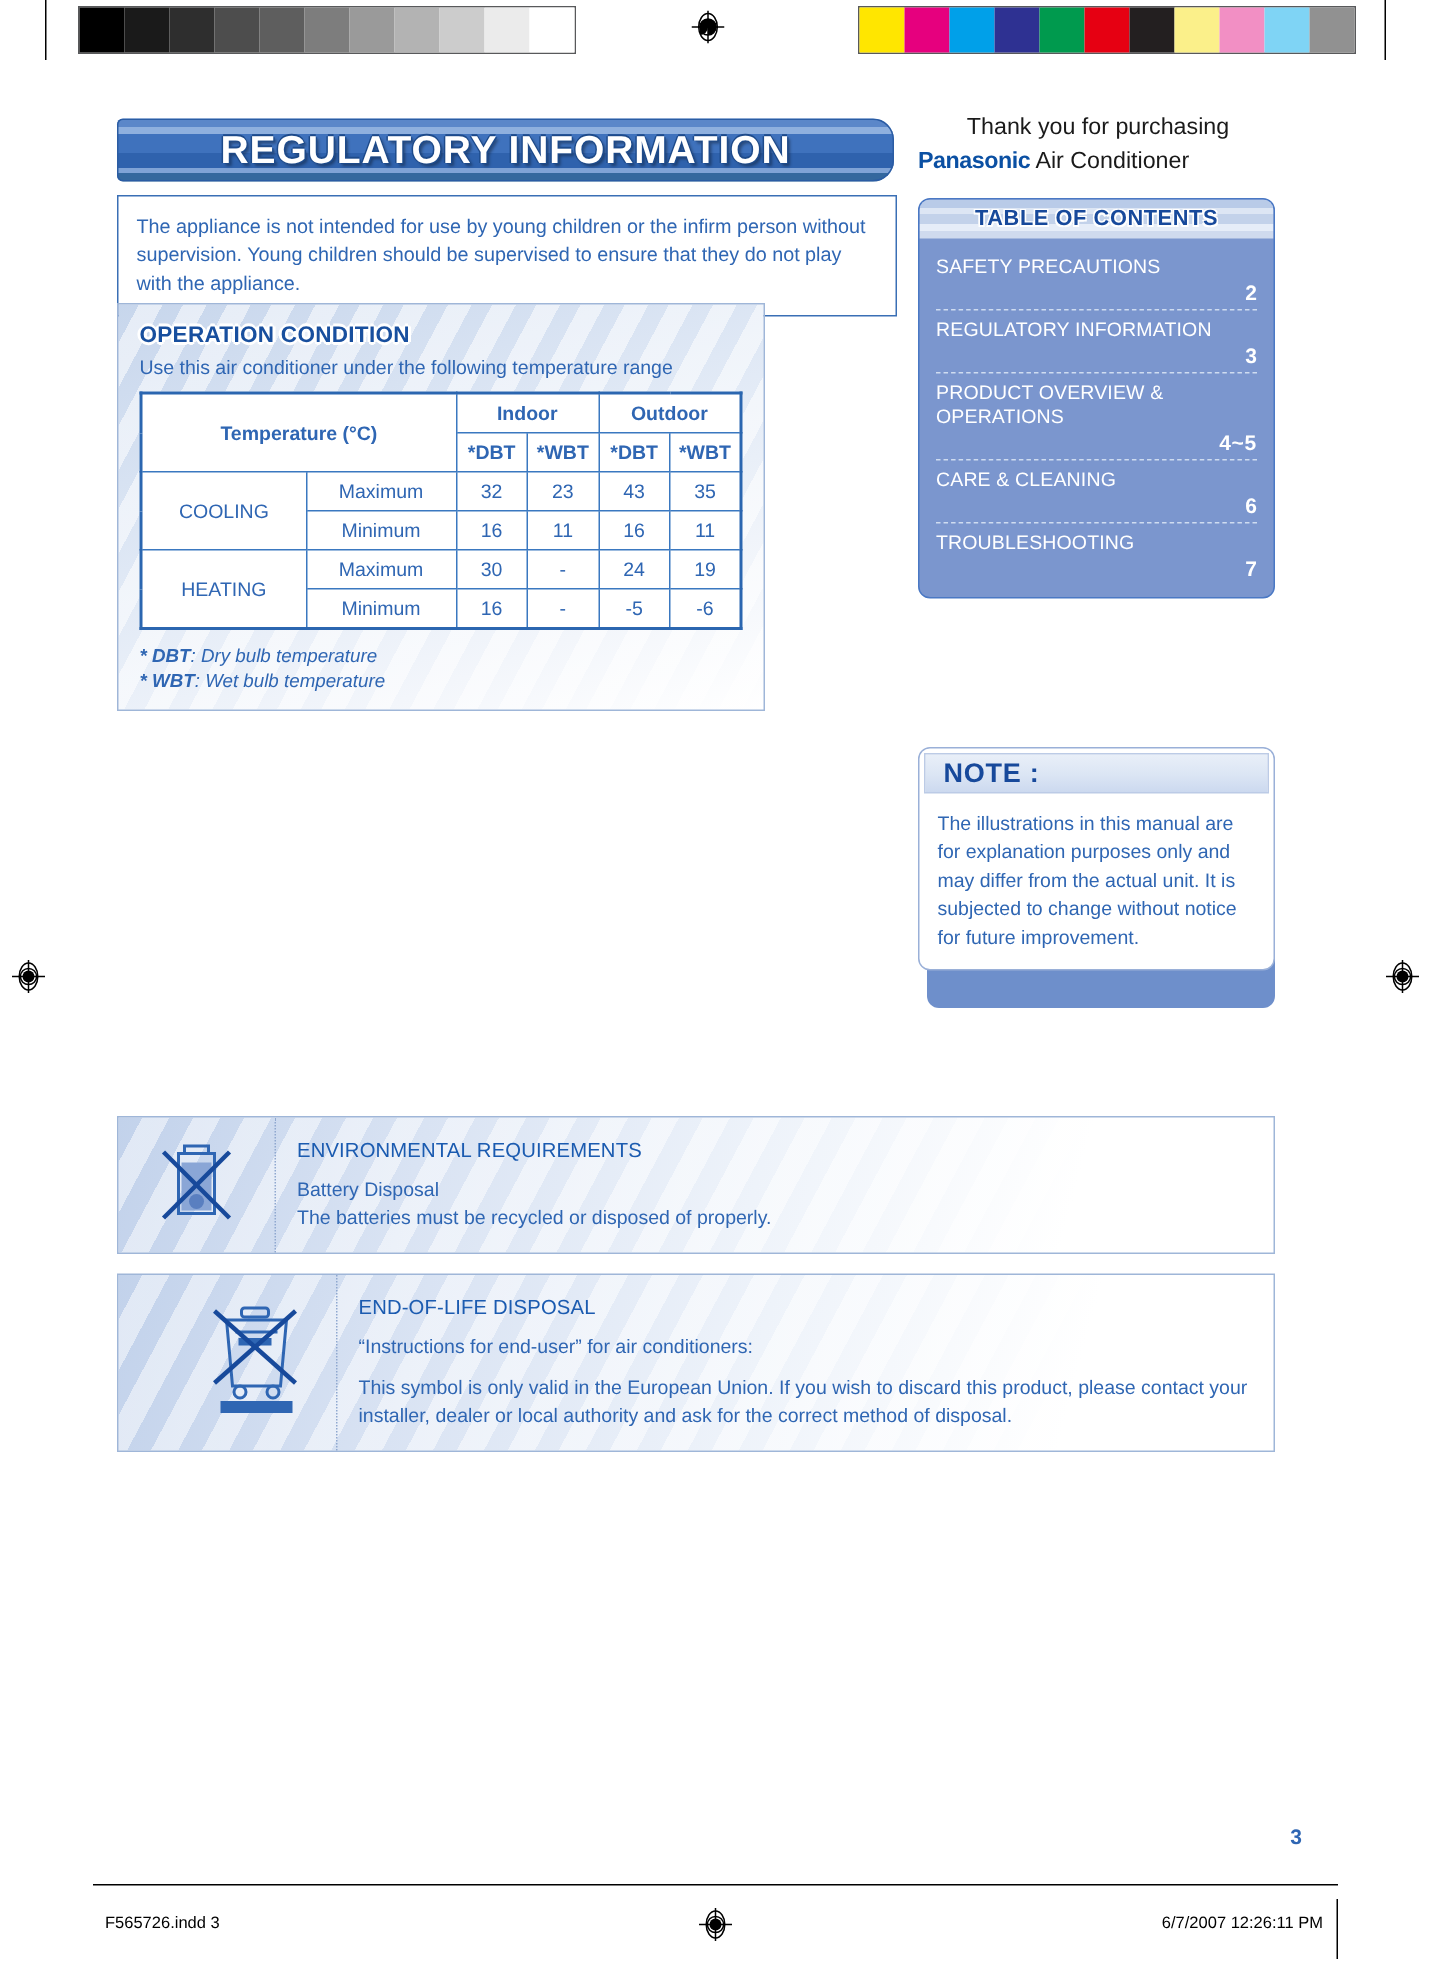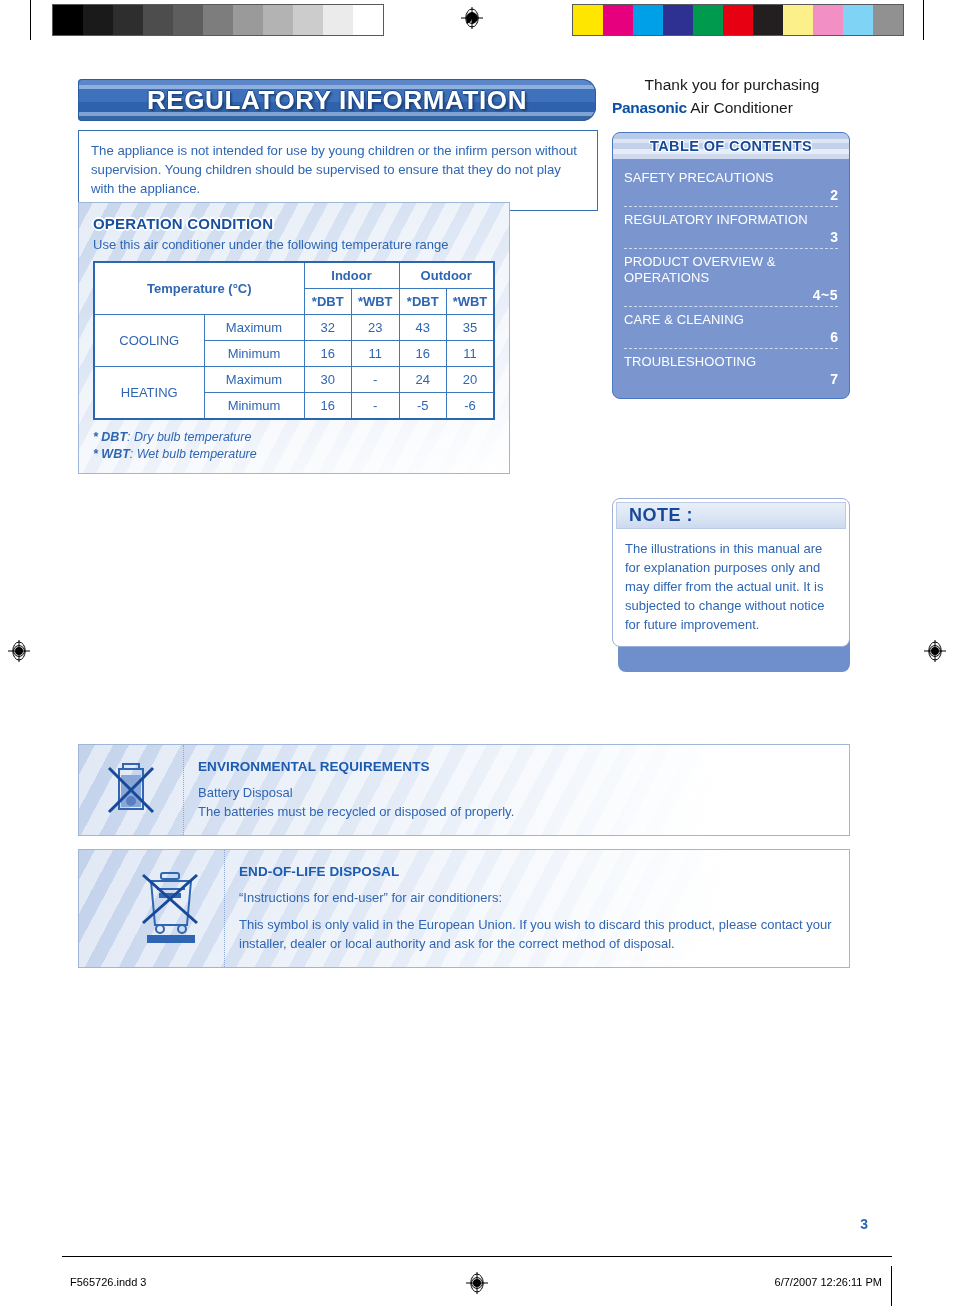--- a/index.html
+++ b/index.html
@@ -317,21 +317,21 @@
     justify-content: center;
     border-right: 1px dotted #8fa8cf;
   }
   .panel-body {
     flex: 1;
     padding: 14px 16px 14px 14px;
   }
   .panel-title {
     color: #1b5bb0;
     font-size: 13.5px;
-    font-weight: bold;
+    font-weight: normal;
     letter-spacing: .1px;
     margin-bottom: 9px;
   }
   .panel-line {
     color: #2f66b3;
     font-size: 13px;
     line-height: 19px;
   }
   .panel-line.bold { font-weight: bold; }
 
@@ -495,21 +495,21 @@
             <td>11</td>
             <td>16</td>
             <td>11</td>
           </tr>
           <tr>
             <td class="rowlab" rowspan="2">HEATING</td>
             <td>Maximum</td>
             <td>30</td>
             <td>-</td>
             <td>24</td>
-            <td>20</td>
+            <td>19</td>
           </tr>
           <tr>
             <td>Minimum</td>
             <td>16</td>
             <td>-</td>
             <td>-5</td>
             <td>-6</td>
           </tr>
         </tbody>
       </table>

